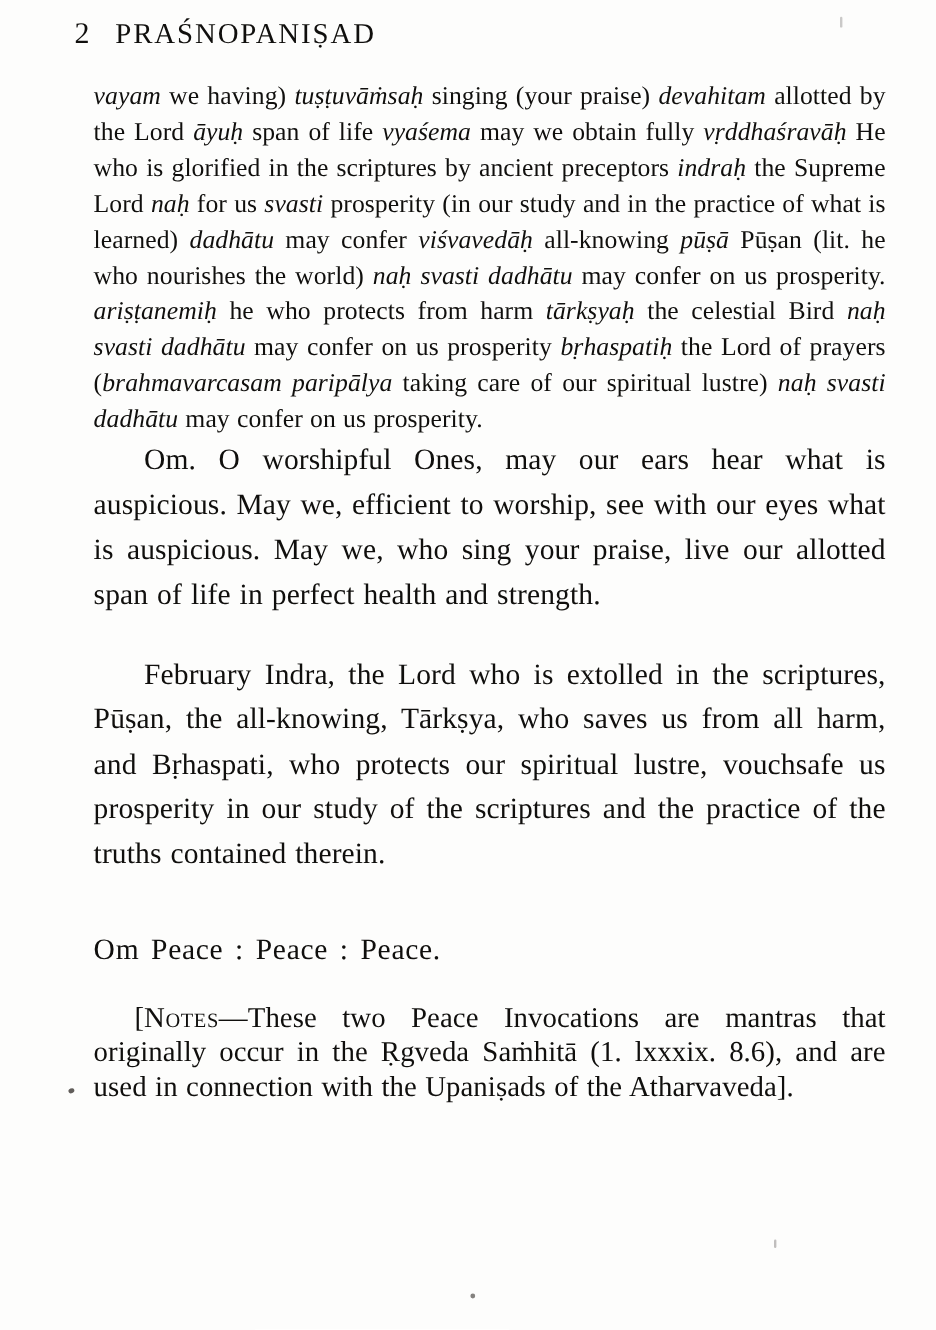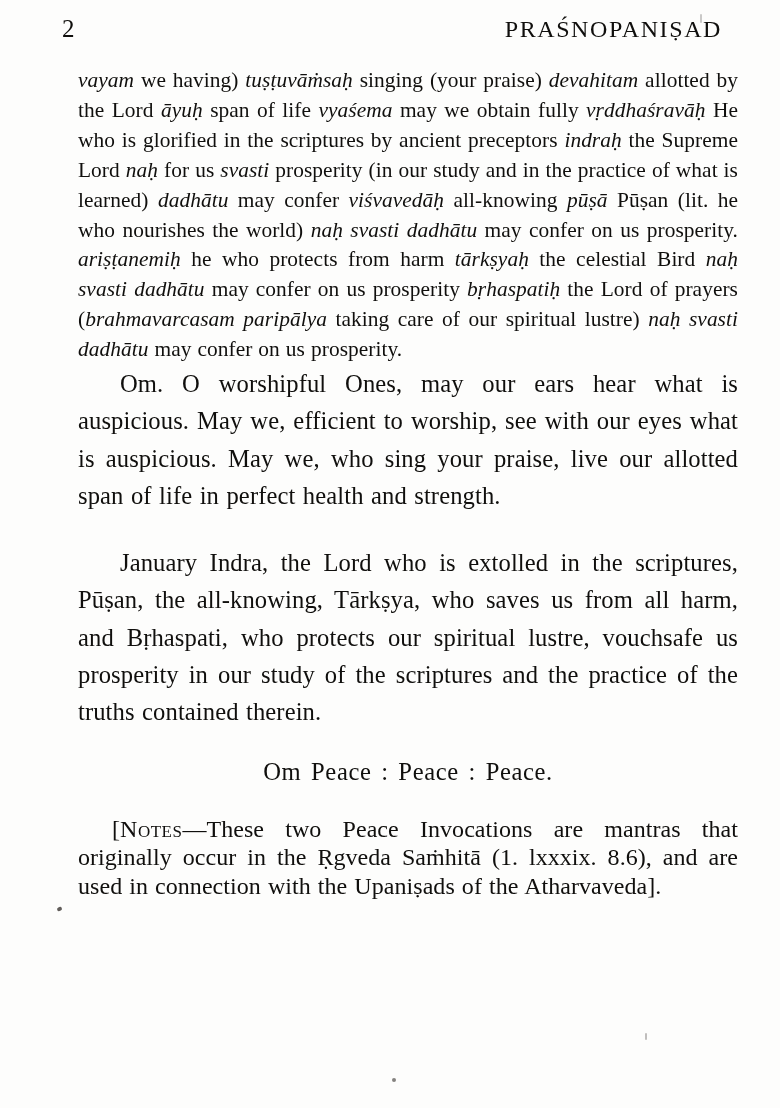--- a/index.html
+++ b/index.html
@@ -36,21 +36,21 @@
     font-size: 25px;
     line-height: 34px;
     letter-spacing: 0.5px;
   }
 
   .head-title {
     position: absolute;
     left: 0;
     right: 0;
     top: 0;
-    text-align: right;
+    text-align: left;
     font-size: 24px;
     line-height: 34px;
     letter-spacing: 1.6px;
     padding-left: 34px;
     font-weight: 400;
   }
 
   
   .body-col {
     position: absolute;
@@ -84,22 +84,21 @@
     line-height: 37.4px;
     letter-spacing: 0.1px;
     word-spacing: 1.2px;
     text-indent: 42px;
   }
 
   .trans-1 { }
   .trans-2 { margin-top: 29px; }
 
   .peace-line {
-    margin-top: 24px;
-    text-align: center;
+    margin-top: 44px;
     font-size: 24.6px;
     line-height: 34px;
     letter-spacing: 0.6px;
     word-spacing: 3px;
     text-indent: 0;
   }
 
   .notes {
     margin-top: 26px;
     font-size: 24px;
@@ -135,21 +134,21 @@
     <span class="folio">2</span>
     <span class="head-title">PRAŚNOPANIṢAD</span>
   </div>
 
   <div class="body-col">
 
     <p class="gloss"><i>vayam</i><span> we having) </span><i>tuṣṭuvāṁsaḥ</i><span> singing (your praise) </span><i>devahitam</i><span> allotted by the Lord </span><i>āyuḥ</i><span> span of life </span><i>vyaśema</i><span> may we obtain fully </span><i>vṛddhaśravāḥ</i><span> He who is glorified in the scriptures by ancient preceptors </span><i>indraḥ</i><span> the Supreme Lord </span><i>naḥ</i><span> for us </span><i>svasti</i><span> prosperity (in our study and in the practice of what is learned) </span><i>dadhātu</i><span> may confer </span><i>viśvavedāḥ</i><span> all-knowing </span><i>pūṣā</i><span> Pūṣan (lit. he who nourishes the world) </span><i>naḥ svasti dadhātu</i><span> may confer on us prosperity. </span><i>ariṣṭanemiḥ</i><span> he who protects from harm </span><i>tārkṣyaḥ</i><span> the celestial Bird </span><i>naḥ svasti dadhātu</i><span> may confer on us prosperity </span><i>bṛhaspatiḥ</i><span> the Lord of prayers (</span><i>brahmavarcasam paripālya</i><span> taking care of our spiritual lustre) </span><i>naḥ svasti dadhātu</i><span> may confer on us prosperity.</span></p>
 
     <p class="translation trans-1">Om. O worshipful Ones, may our ears hear what is auspicious. May we, efficient to worship, see with our eyes what is auspicious. May we, who sing your praise, live our allotted span of life in perfect health and strength.</p>
 
-    <p class="translation trans-2">January Indra, the Lord who is extolled in the scriptures, Pūṣan, the all-knowing, Tārkṣya, who saves us from all harm, and Bṛhaspati, who protects our spiritual lustre, vouchsafe us prosperity in our study of the scriptures and the practice of the truths contained therein.</p>
+    <p class="translation trans-2">February Indra, the Lord who is extolled in the scriptures, Pūṣan, the all-knowing, Tārkṣya, who saves us from all harm, and Bṛhaspati, who protects our spiritual lustre, vouchsafe us prosperity in our study of the scriptures and the practice of the truths contained therein.</p>
 
     <p class="peace-line">Om Peace :  Peace :  Peace.</p>
 
     <p class="notes">
       <span>[</span><span class="smallcaps">Notes</span><span>—</span><span>These two Peace Invocations are mantras that originally occur in the Ṛgveda Saṁhitā (1. lxxxix. 8.6), and are used in connection with the Upaniṣads of the Atharvaveda].</span>
     </p>
 
   </div>
 
   <span class="speck speck-a"></span>

